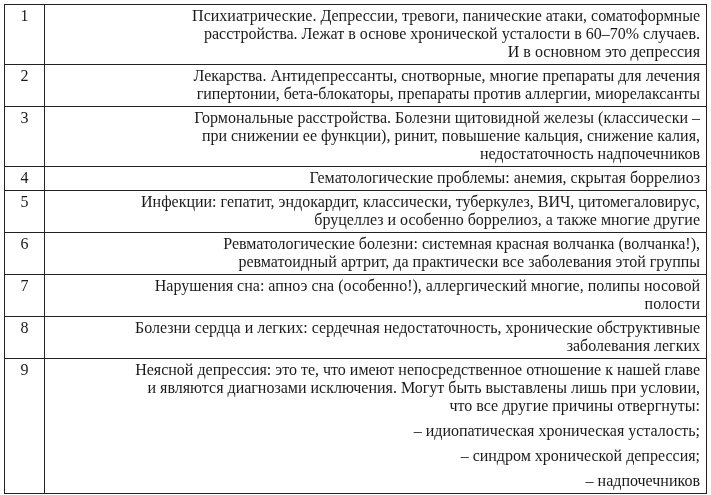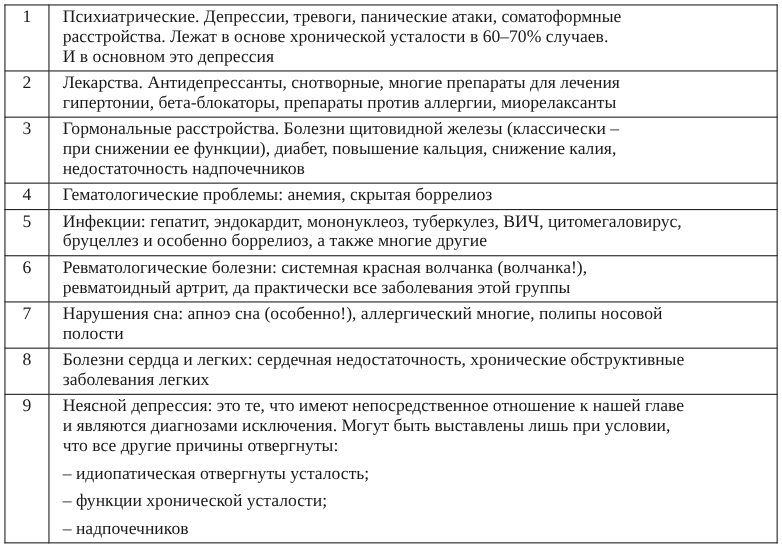--- a/index.html
+++ b/index.html
@@ -29,21 +29,22 @@
     font-size: 16px;
     line-height: 18px;
     color: #1a1a1a;
   }
   td.num-cell {
     width: 35px;
     text-align: center;
     padding: 2px 2px 3px 2px;
   }
   td.text-cell {
-    padding: 2px 6px 3px 12px;
+    padding: 2px 6px 3px 24px;
+    text-align: right;
   }
   .para {
     margin: 0;
     white-space: pre-line;
   }
   .para.list-item {
     margin-top: 7px;
   }
 </style>
 </head>
@@ -66,36 +67,36 @@
     <td class="text-cell">
             <p class="para">Лекарства. Антидепрессанты, снотворные, многие препараты для лечения
 гипертонии, бета-блокаторы, препараты против аллергии, миорелаксанты</p>
           </td>
   </tr>
 
   <tr>
     <td class="num-cell">3</td>
     <td class="text-cell">
             <p class="para">Гормональные расстройства. Болезни щитовидной железы (классически –
-при снижении ее функции), диабет, повышение кальция, снижение калия,
+при снижении ее функции), ринит, повышение кальция, снижение калия,
 недостаточность надпочечников</p>
           </td>
   </tr>
 
   <tr>
     <td class="num-cell">4</td>
     <td class="text-cell">
             <p class="para">Гематологические проблемы: анемия, скрытая боррелиоз</p>
           </td>
   </tr>
 
   <tr>
     <td class="num-cell">5</td>
     <td class="text-cell">
-            <p class="para">Инфекции: гепатит, эндокардит, мононуклеоз, туберкулез, ВИЧ, цитомегаловирус,
+            <p class="para">Инфекции: гепатит, эндокардит, классически, туберкулез, ВИЧ, цитомегаловирус,
 бруцеллез и особенно боррелиоз, а также многие другие</p>
           </td>
   </tr>
 
   <tr>
     <td class="num-cell">6</td>
     <td class="text-cell">
             <p class="para">Ревматологические болезни: системная красная волчанка (волчанка!),
 ревматоидный артрит, да практически все заболевания этой группы</p>
           </td>
@@ -116,20 +117,20 @@
 заболевания легких</p>
           </td>
   </tr>
 
   <tr>
     <td class="num-cell">9</td>
     <td class="text-cell">
             <p class="para">Неясной депрессия: это те, что имеют непосредственное отношение к нашей главе
 и являются диагнозами исключения. Могут быть выставлены лишь при условии,
 что все другие причины отвергнуты:</p>
-            <p class="para list-item">– идиопатическая отвергнуты усталость;</p>
-            <p class="para list-item">– функции хронической усталости;</p>
+            <p class="para list-item">– идиопатическая хроническая усталость;</p>
+            <p class="para list-item">– синдром хронической депрессия;</p>
             <p class="para list-item">– надпочечников</p>
           </td>
   </tr>
 </tbody>
   </table>
 </div>
 
 </body></html>

